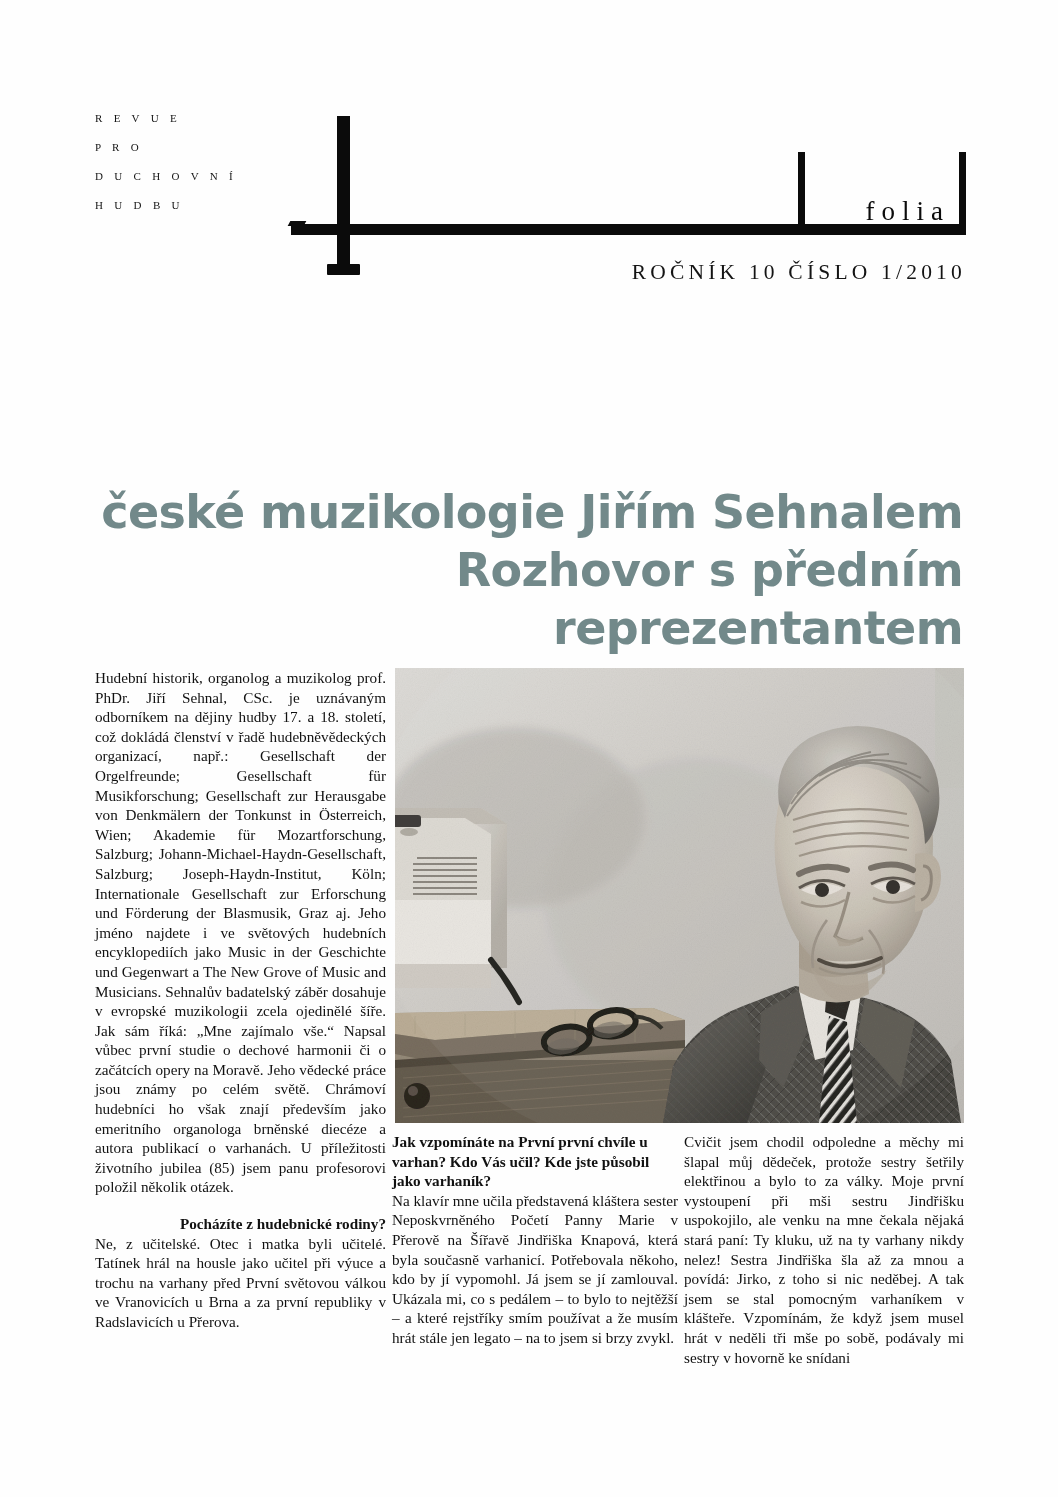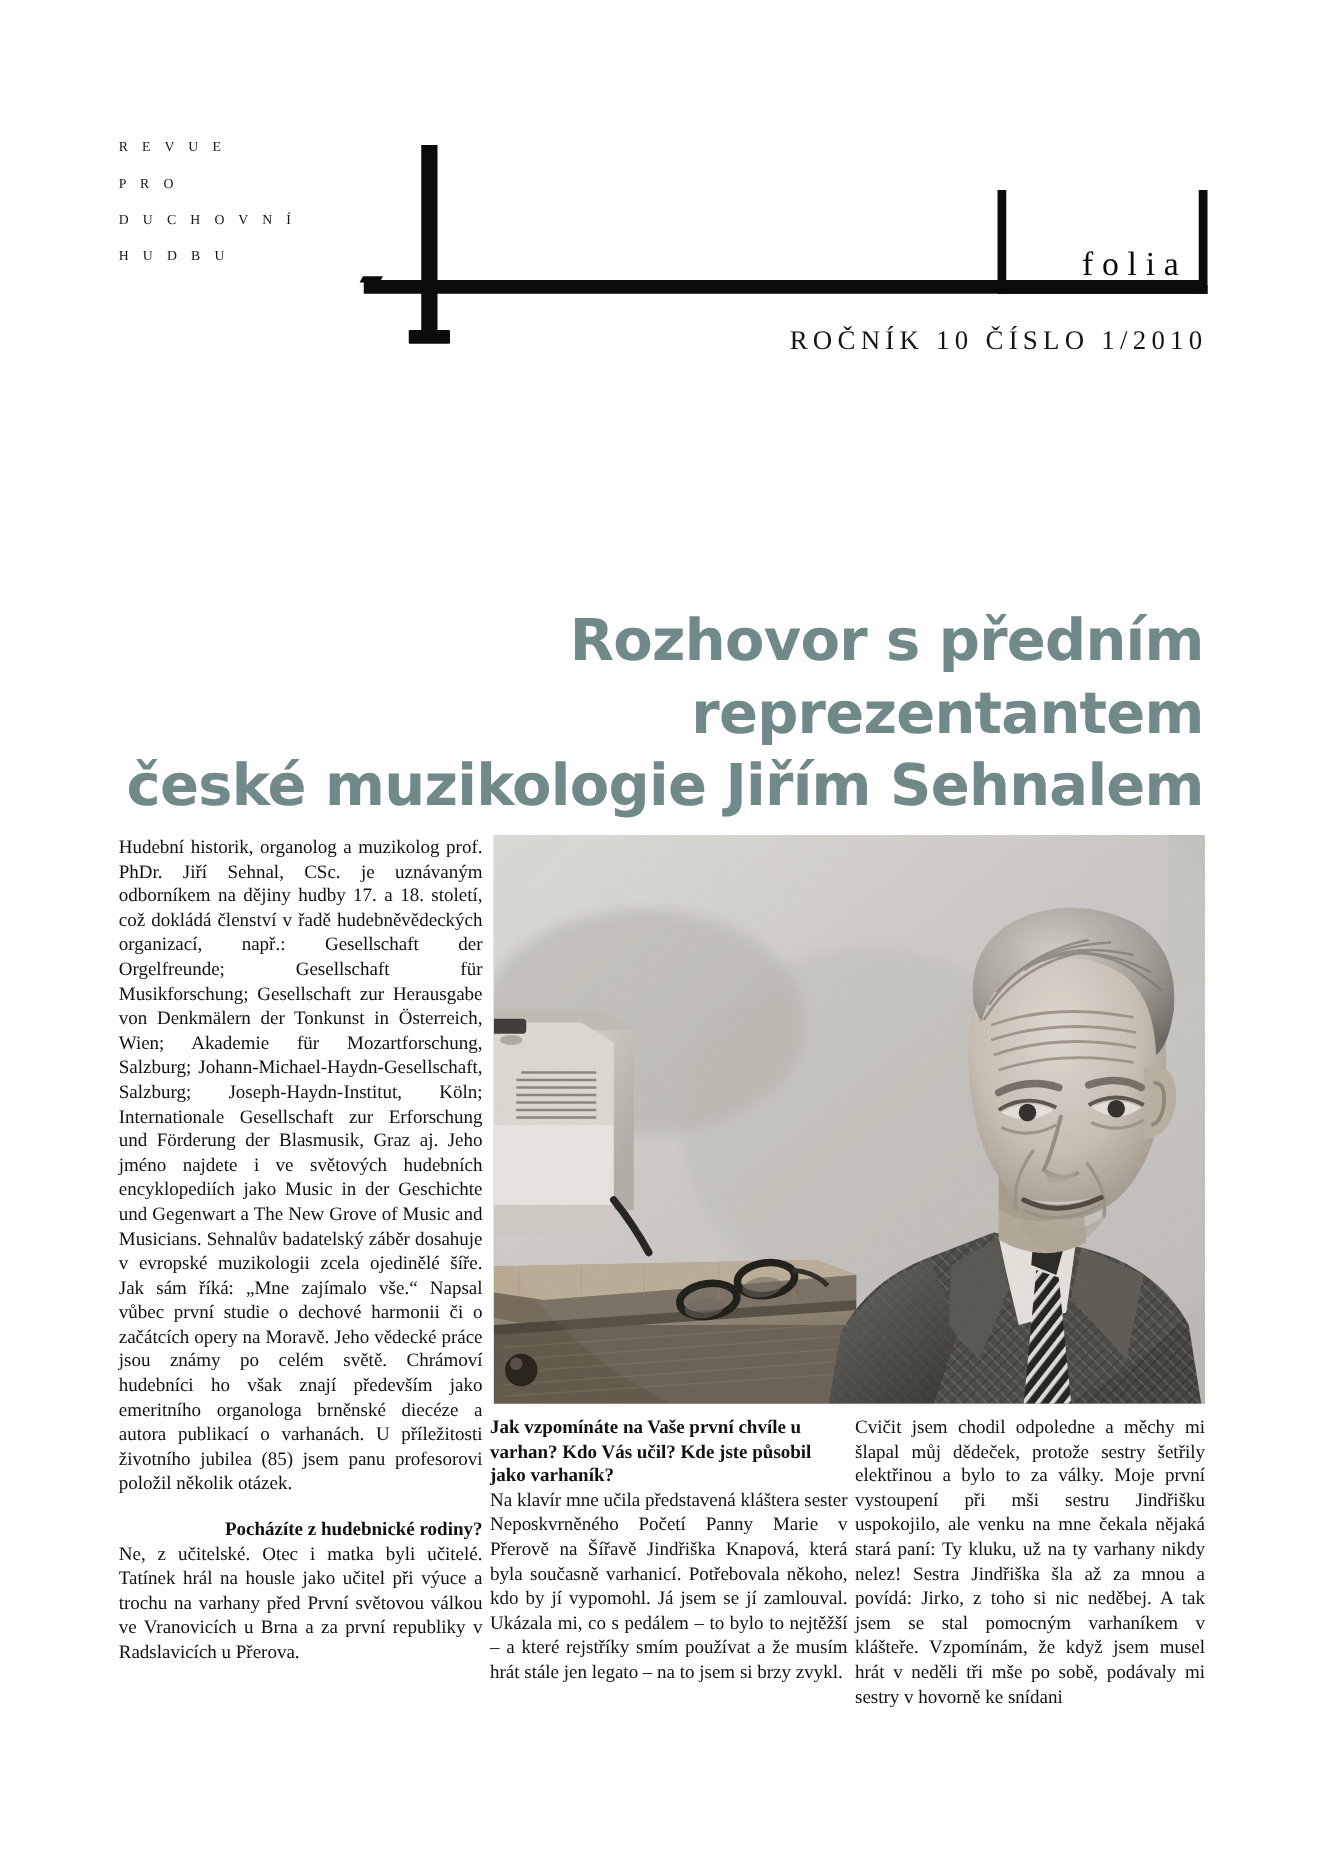--- a/index.html
+++ b/index.html
@@ -225,22 +225,22 @@
       <div class="cross-stem"></div>
       <div class="cross-foot"></div>
       <div class="folia-box"></div>
       <div class="folia-text">folia</div>
       <div class="issue-line">ROČNÍK 10 ČÍSLO 1/2010</div>
     </div>
 
   </div>
 
   <h1 class="headline" style="color: rgb(114, 137, 138);">
+    <span class="hl-line">české muzikologie Jiřím Sehnalem</span>
     <span class="hl-line">Rozhovor s předním reprezentantem</span>
-    <span class="hl-line">české muzikologie Jiřím Sehnalem</span>
   </h1>
 
   <div class="photo">
     <svg width="569" height="455" viewBox="0 0 569 455">
       <defs>
         <linearGradient id="wallG" x1="0" y1="0" x2="1" y2="1">
           <stop offset="0%" stop-color="#e6e4e0"></stop>
           <stop offset="45%" stop-color="#d5d2cd"></stop>
           <stop offset="100%" stop-color="#c4c1bc"></stop>
         </linearGradient>
@@ -427,21 +427,21 @@
     </svg>
   </div>
 
   <div class="col" id="col-left">
     <p>Hudební historik, organolog a muzikolog prof. PhDr. Jiří Sehnal, CSc. je uznávaným odborníkem na dějiny hudby 17. a 18. století, což dokládá členství v řadě hudebněvědeckých organizací, např.: Gesellschaft der Orgelfreunde; Gesellschaft für Musikforschung; Gesellschaft zur Herausgabe von Denkmälern der Tonkunst in Österreich, Wien; Akademie für Mozartforschung, Salzburg; Johann-Michael-Haydn-Gesellschaft, Salzburg; Joseph-Haydn-Institut, Köln; Internationale Gesellschaft zur Erforschung und Förderung der Blasmusik, Graz aj. Jeho jméno najdete i ve světových hudebních encyklopediích jako Music in der Geschichte und Gegenwart a The New Grove of Music and Musicians. Sehnalův badatelský záběr dosahuje v evropské muzikologii zcela ojedinělé šíře. Jak sám říká: „Mne zajímalo vše.“ Napsal vůbec první studie o dechové harmonii či o začátcích opery na Moravě. Jeho vědecké práce jsou známy po celém světě. Chrámoví hudebníci ho však znají především jako emeritního organologa brněnské diecéze a autora publikací o varhanách. U příležitosti životního jubilea (85) jsem panu profesorovi položil několik otázek.</p>
     <p class="q-head">Pocházíte z hudebnické rodiny?</p>
     <p>Ne, z učitelské. Otec i matka byli učitelé. Tatínek hrál na housle jako učitel při výuce a trochu na varhany před První světovou válkou ve Vranovicích u Brna a za první republiky v Radslavicích u Přerova.</p>
   </div>
 
   <div class="col-lower" id="col-mid" style="left:392px; width:286px;">
-    <p class="qh">Jak vzpomínáte na Vaše první chvíle u varhan? Kdo Vás učil? Kde jste působil jako varhaník?</p>
+    <p class="qh">Jak vzpomínáte na První první chvíle u varhan? Kdo Vás učil? Kde jste působil jako varhaník?</p>
     <p>Na klavír mne učila představená kláštera sester Neposkvrněného Početí Panny Marie v Přerově na Šířavě Jindřiška Knapová, která byla současně varhanicí. Potřebovala někoho, kdo by jí vypomohl. Já jsem se jí zamlouval. Ukázala mi, co s pedálem – to bylo to nejtěžší – a které rejstříky smím používat a že musím hrát stále jen legato – na to jsem si brzy zvykl.</p>
   </div>
 
   <div class="col-lower" id="col-right" style="left:684px; width:280px;">
     <p>Cvičit jsem chodil odpoledne a měchy mi šlapal můj dědeček, protože sestry šetřily elektřinou a bylo to za války. Moje první vystoupení při mši sestru Jindřišku uspokojilo, ale venku na mne čekala nějaká stará paní: Ty kluku, už na ty varhany nikdy nelez! Sestra Jindřiška šla až za mnou a povídá: Jirko, z toho si nic neděbej. A tak jsem se stal pomocným varhaníkem v klášteře. Vzpomínám, že když jsem musel hrát v neděli tři mše po sobě, podávaly mi sestry v hovorně ke snídani</p>
   </div>
 
 </div>
 
 </body></html>

